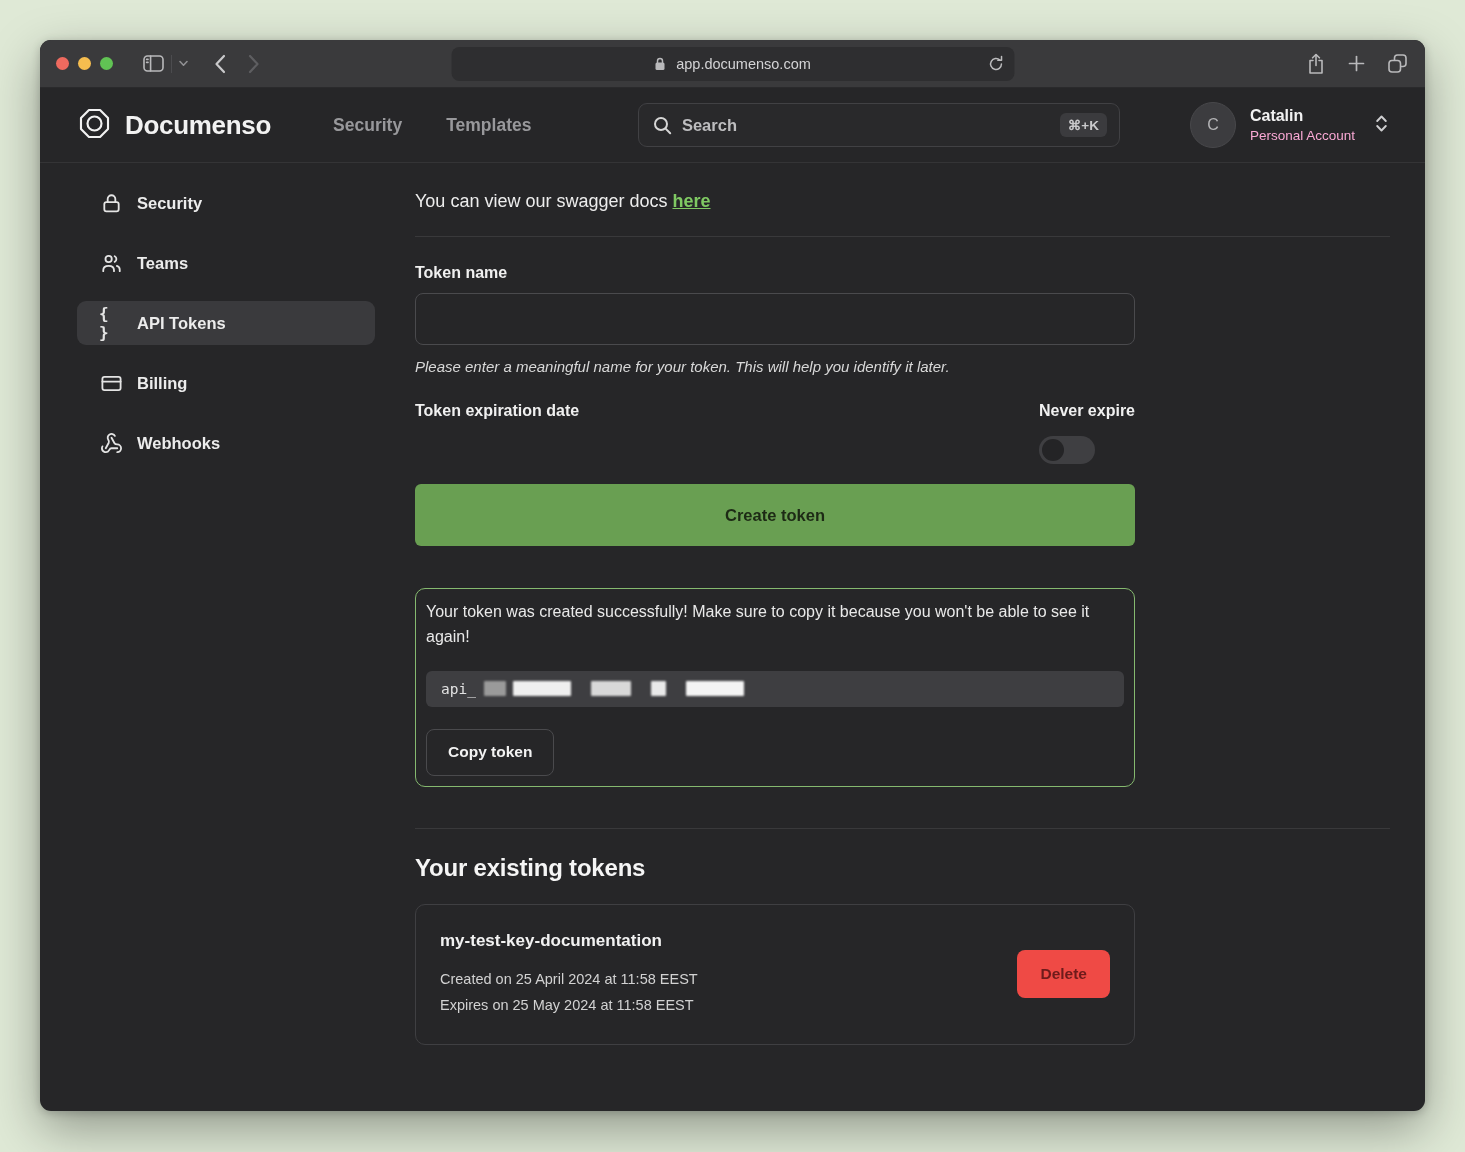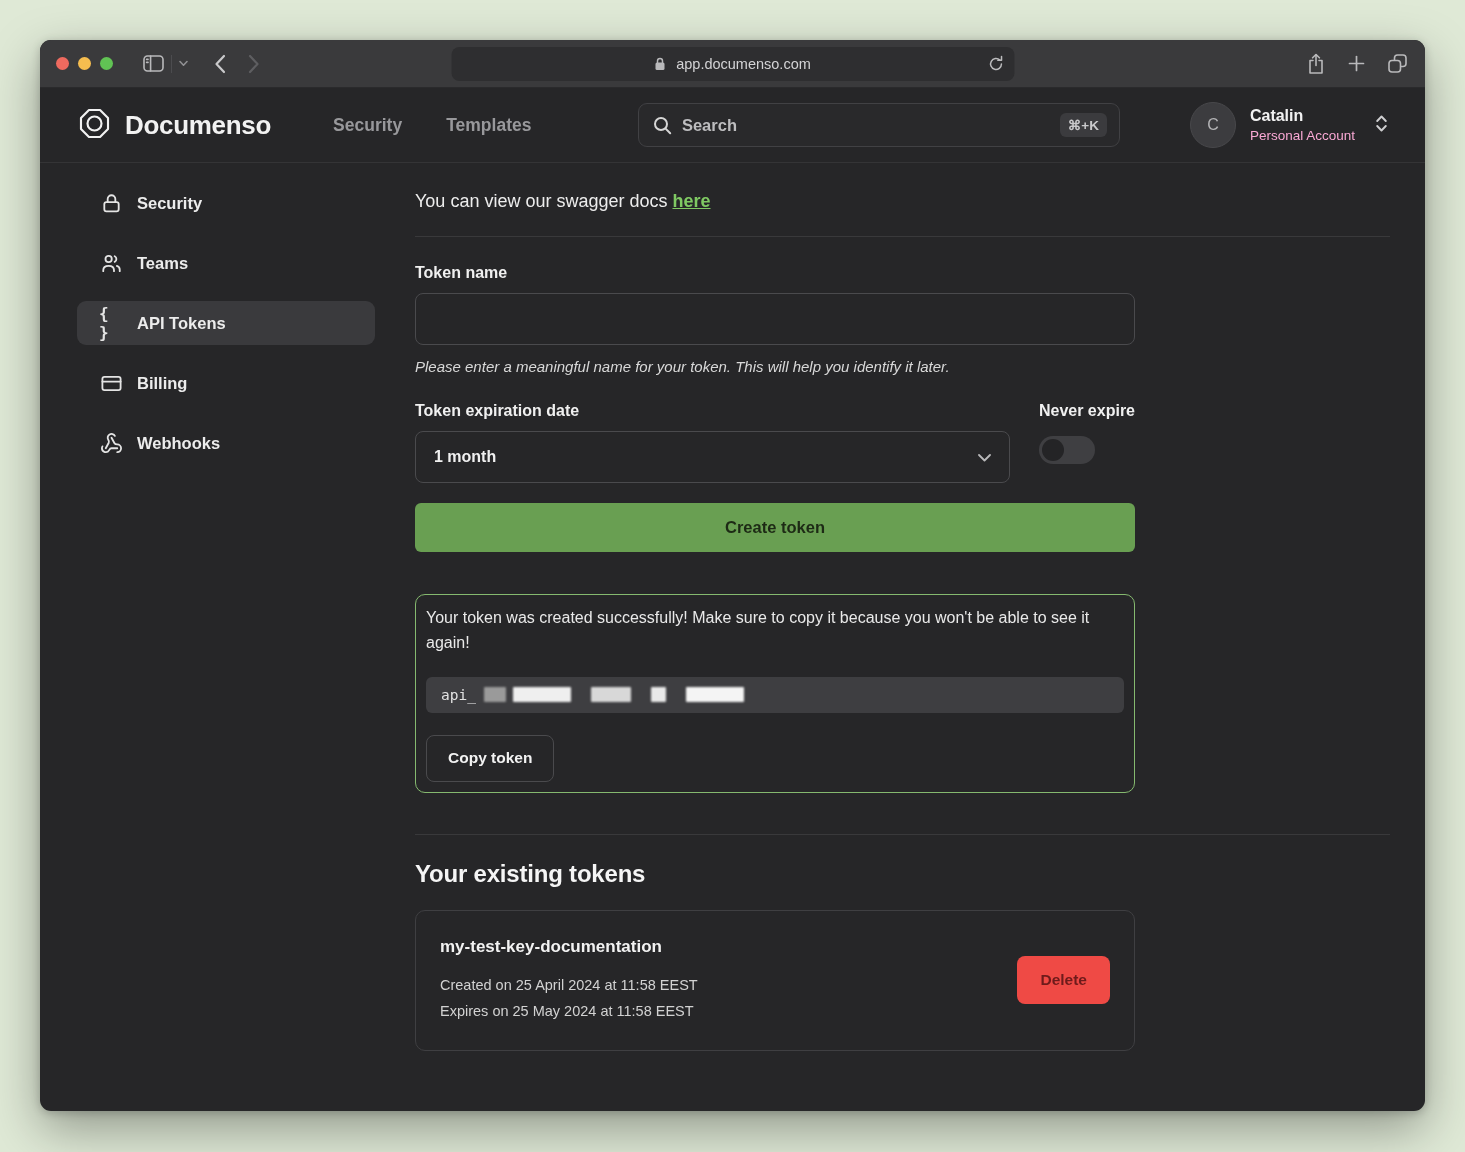--- a/index.html
+++ b/index.html
@@ -103,21 +103,21 @@
   .exp-right { margin-left:auto; display:flex; flex-direction:column; align-items:flex-start; }
   .switch {
     width:56px; height:28px; border-radius:14px; background:#3f3f42;
     margin-top:16px; position:relative; cursor:pointer;
   }
   .switch .thumb {
     position:absolute; left:3px; top:3px; width:22px; height:22px; border-radius:50%;
     background:#242426; transition:left .15s;
   }
   .btn-primary {
-    margin-top:20px; width:720px; height:49px; border:none; border-radius:6px;
+    margin-top:20px; width:720px; height:62px; border:none; border-radius:6px;
     background: var(--button_green, #699f52); color: var(--button_green_text, #1d2a15);
     font-size:16.5px; font-weight:600; cursor:pointer; font-family:"Liberation Sans",sans-serif;
   }
   .success-box {
     margin-top:42px; width:720px; border:1.5px solid var(--success_border, #85b96f);
     border-radius:10px; padding:10px;
   }
   .success-msg { color:#e9e9e9; font-size:16px; line-height:1.58; max-width:675px; }
   .token-bar {
     margin-top:21px; height:36px; border-radius:6px; background:#3e3e41;
@@ -316,28 +316,20 @@
       <hr class="hr">
 
       <div class="form-col" style="margin-top:27px;">
         <div class="field-label">Token name</div>
         <input class="text-input" type="text" value="" style="">
         <div class="helper">Please enter a meaningful name for your token. This will help you identify it later.</div>
 
         <div class="exp-row">
           <div class="exp-left">
             <div class="field-label">Token expiration date</div>
-            <div class="select">
-              <span>1 month</span>
-              <span class="chev">
-                <svg width="13" height="8" viewBox="0 0 13 8" fill="none" stroke="currentColor" stroke-width="1.8">
-                  <polyline points="1,1 6.5,6.5 12,1"></polyline>
-                </svg>
-              </span>
-            </div>
           </div>
           <div class="exp-right">
             <div class="field-label" style="margin-bottom:0;">Never expire</div>
             <div class="switch">
               <span class="thumb"></span>
             </div>
           </div>
         </div>
 
         <button class="btn-primary">Create token</button>

